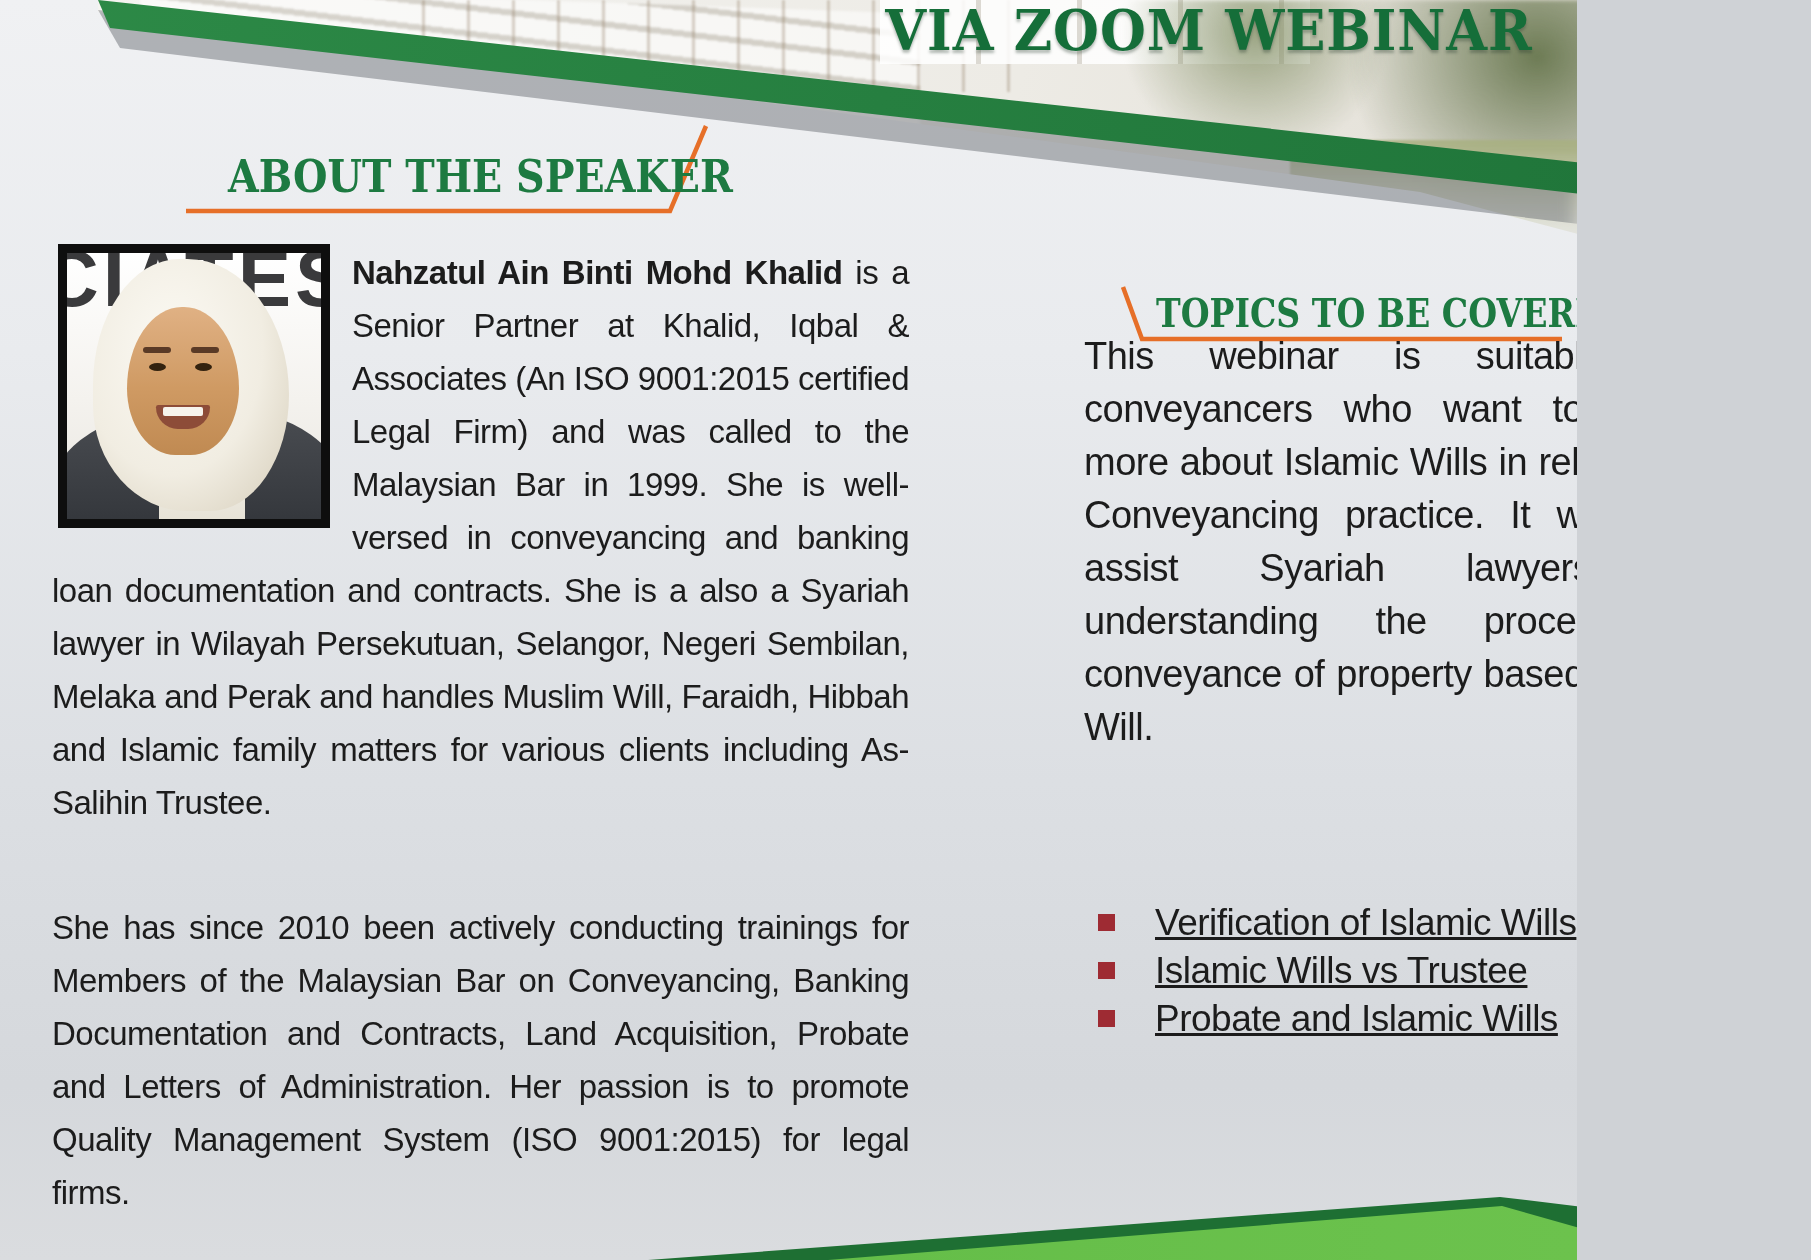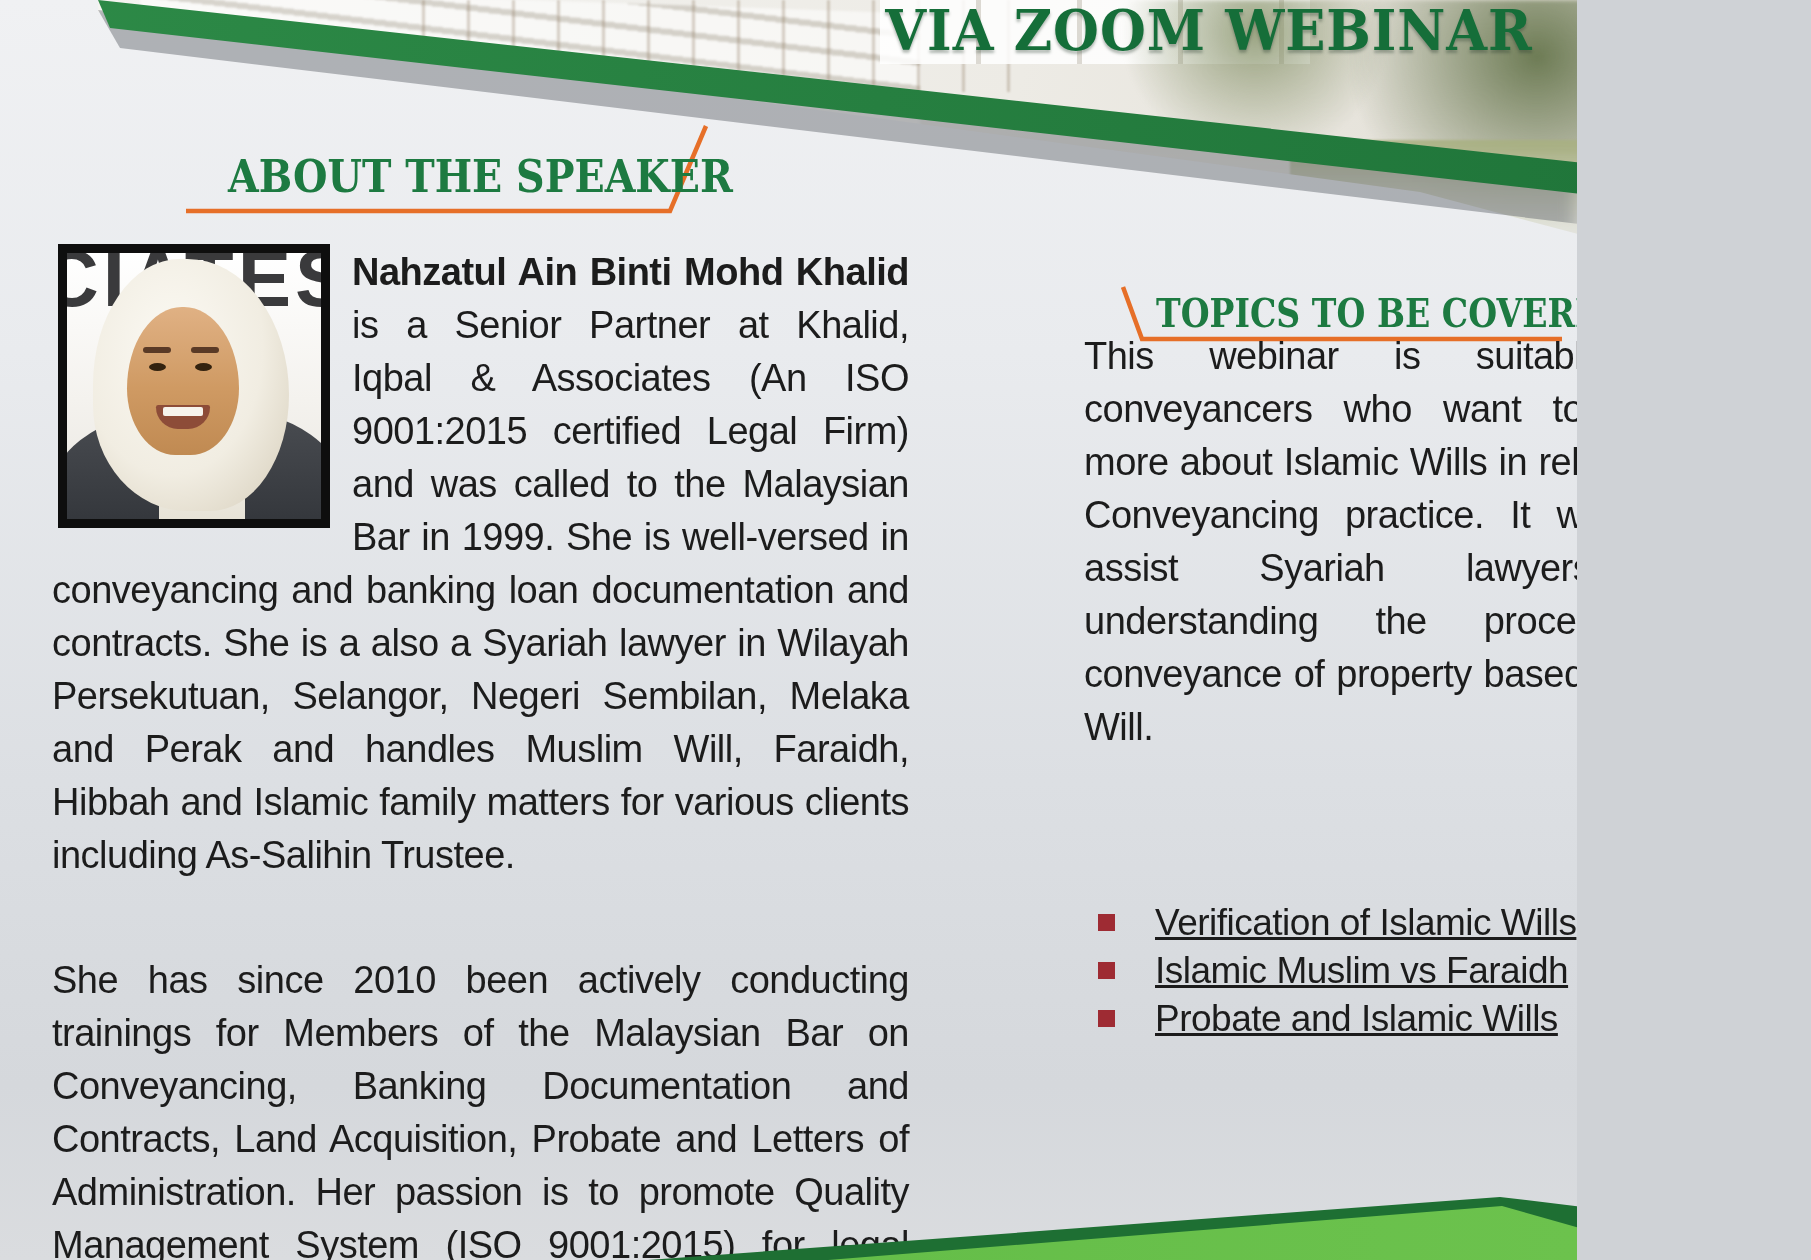--- a/index.html
+++ b/index.html
@@ -49,21 +49,21 @@
   .accents{position:absolute;left:0;top:0;pointer-events:none;}
   
   .about-heading,.topics-heading{
     position:absolute;line-height:1;font-family:"DejaVu Serif",serif;font-weight:700;
     color:#1d7a41;transform-origin:0 0;white-space:nowrap;
   }
   .about-heading{left:228px;top:154px;font-size:45px;transform:scaleX(.88);}
   .topics-heading{left:1156px;top:294px;font-size:39px;transform:scaleX(.85);}
   
   .left-col{position:absolute;left:52px;top:246px;width:857px;color:#1c1c1c;}
-  .left-col p{margin:0;font-size:38px;line-height:53px;text-align:justify;letter-spacing:-0.5px;}
+  .left-col p{margin:0;font-size:33px;line-height:53px;text-align:justify;letter-spacing:-0.5px;}
   .bio-para2{margin-top:72px !important;}
   .speaker-photo{
     float:left;width:254px;height:266px;border:9px solid #0e0e0e;margin:-2px 22px 12px 6px;
     position:relative;overflow:hidden;background:#fff;
   }
   .speaker-photo > div{position:absolute;}
   .sp-wall{inset:0;background:linear-gradient(180deg,#ffffff 0%,#f4f2ee 55%,#e9e6e0 100%);}
   .sp-sign{top:-20px;left:-26px;width:200%;font-weight:700;font-size:80px;letter-spacing:4px;color:#3a3a3c;
     font-family:"Liberation Sans",sans-serif;}
   .sp-blazer{bottom:-8px;left:-26px;width:306px;height:118px;
@@ -149,21 +149,21 @@
 
   <div class="right-col">
     <p class="topics-intro">This webinar is suitable for conveyancers who want to know more about Islamic Wills in relation to Conveyancing practice. It will also assist Syariah lawyers in understanding the process of conveyance of property based on the Will.</p>
     <ul class="topics-list">
       <li>
         <span class="bullet-square"></span>
         <span class="bullet-text">Verification of Islamic Wills</span>
       </li>
       <li>
         <span class="bullet-square"></span>
-        <span class="bullet-text">Islamic Muslim vs Faraidh</span>
+        <span class="bullet-text">Islamic Wills vs Trustee</span>
       </li>
       <li>
         <span class="bullet-square"></span>
         <span class="bullet-text">Probate and Islamic Wills</span>
       </li>
     </ul>
   </div>
 
   <div class="tri-dark"></div>
   <div class="tri-light"></div>

